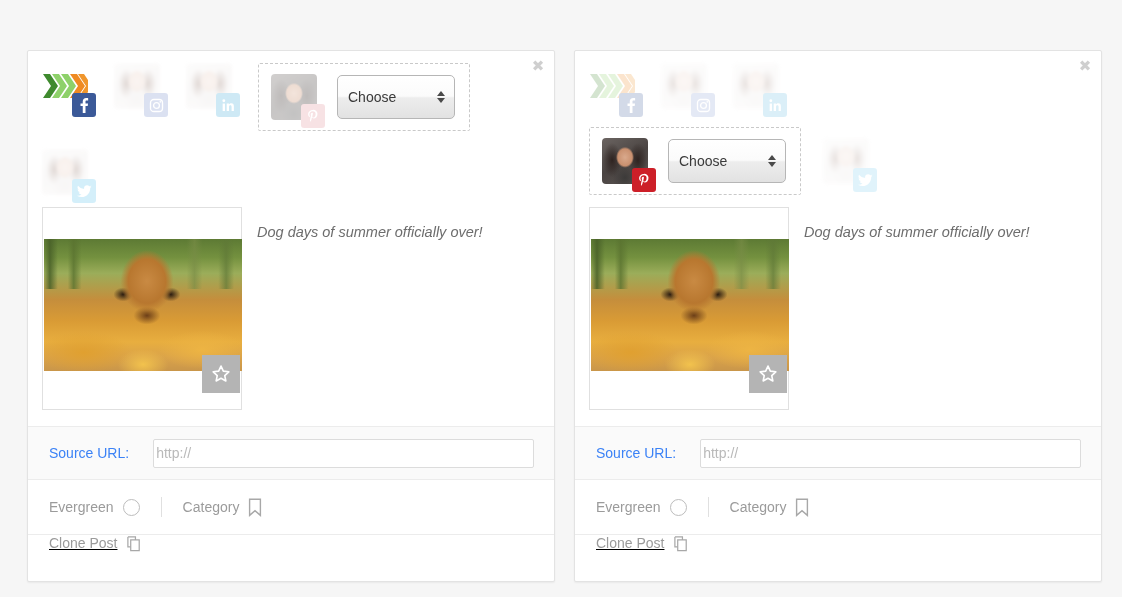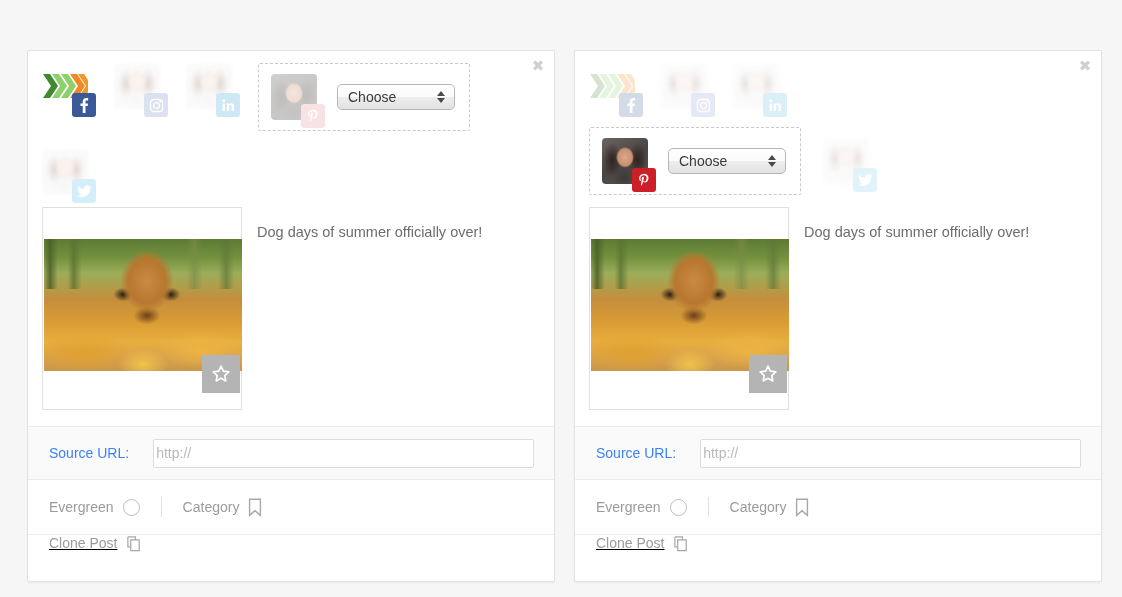--- a/index.html
+++ b/index.html
@@ -101,21 +101,21 @@
     padding: 10px 14px 10px 12px;
     display: flex;
     align-items: center;
     background: transparent;
   }
   .dashed-box .acct { margin-right: 20px; }
 
   
   .choose {
     position: relative;
-    width: 118px; height: 26px;
+    width: 118px; height: 44px;
     border: 1px solid #b6b6b6;
     border-radius: 5px;
     background: linear-gradient(to bottom, #ffffff 0%, #fbfbfb 48%, #ededed 52%, #e2e2e2 100%);
     box-shadow: inset 0 1px 0 #fff;
     display: flex; align-items: center;
     padding: 0 24px 0 10px;
     font-size: 14px; color: #3a3a3a;
     cursor: pointer;
     flex: 0 0 auto;
   }
@@ -145,20 +145,21 @@
     cursor: pointer;
     white-space: nowrap;
     flex: 0 0 auto;
   }
 
   
   .content-row {
     display: flex;
     padding: 0 14px;
     margin-top: 6px;
+    font-style: italic;
   }
   .thumb-box {
     width: 200px; height: 203px;
     border: 1px solid #e0e0e0;
     background: #fff;
     position: relative;
     flex: 0 0 auto;
   }
   .thumb-img {
     position: absolute;

